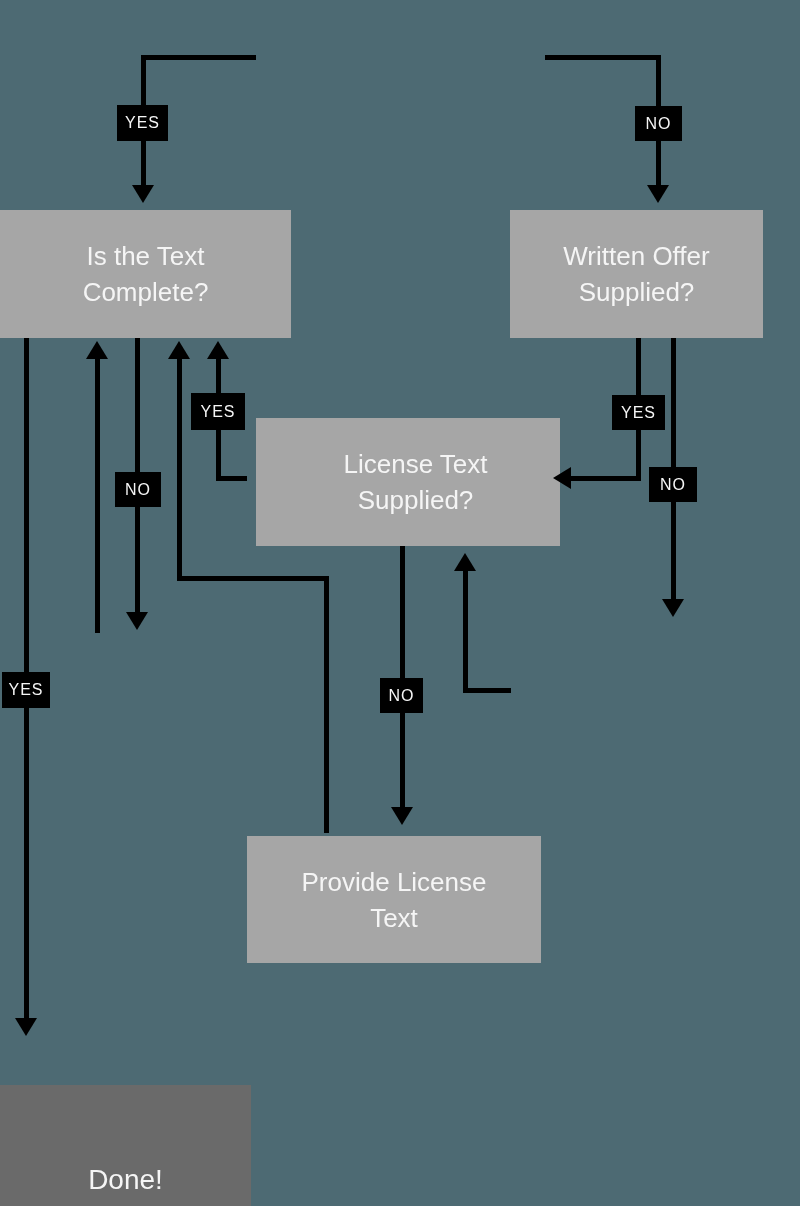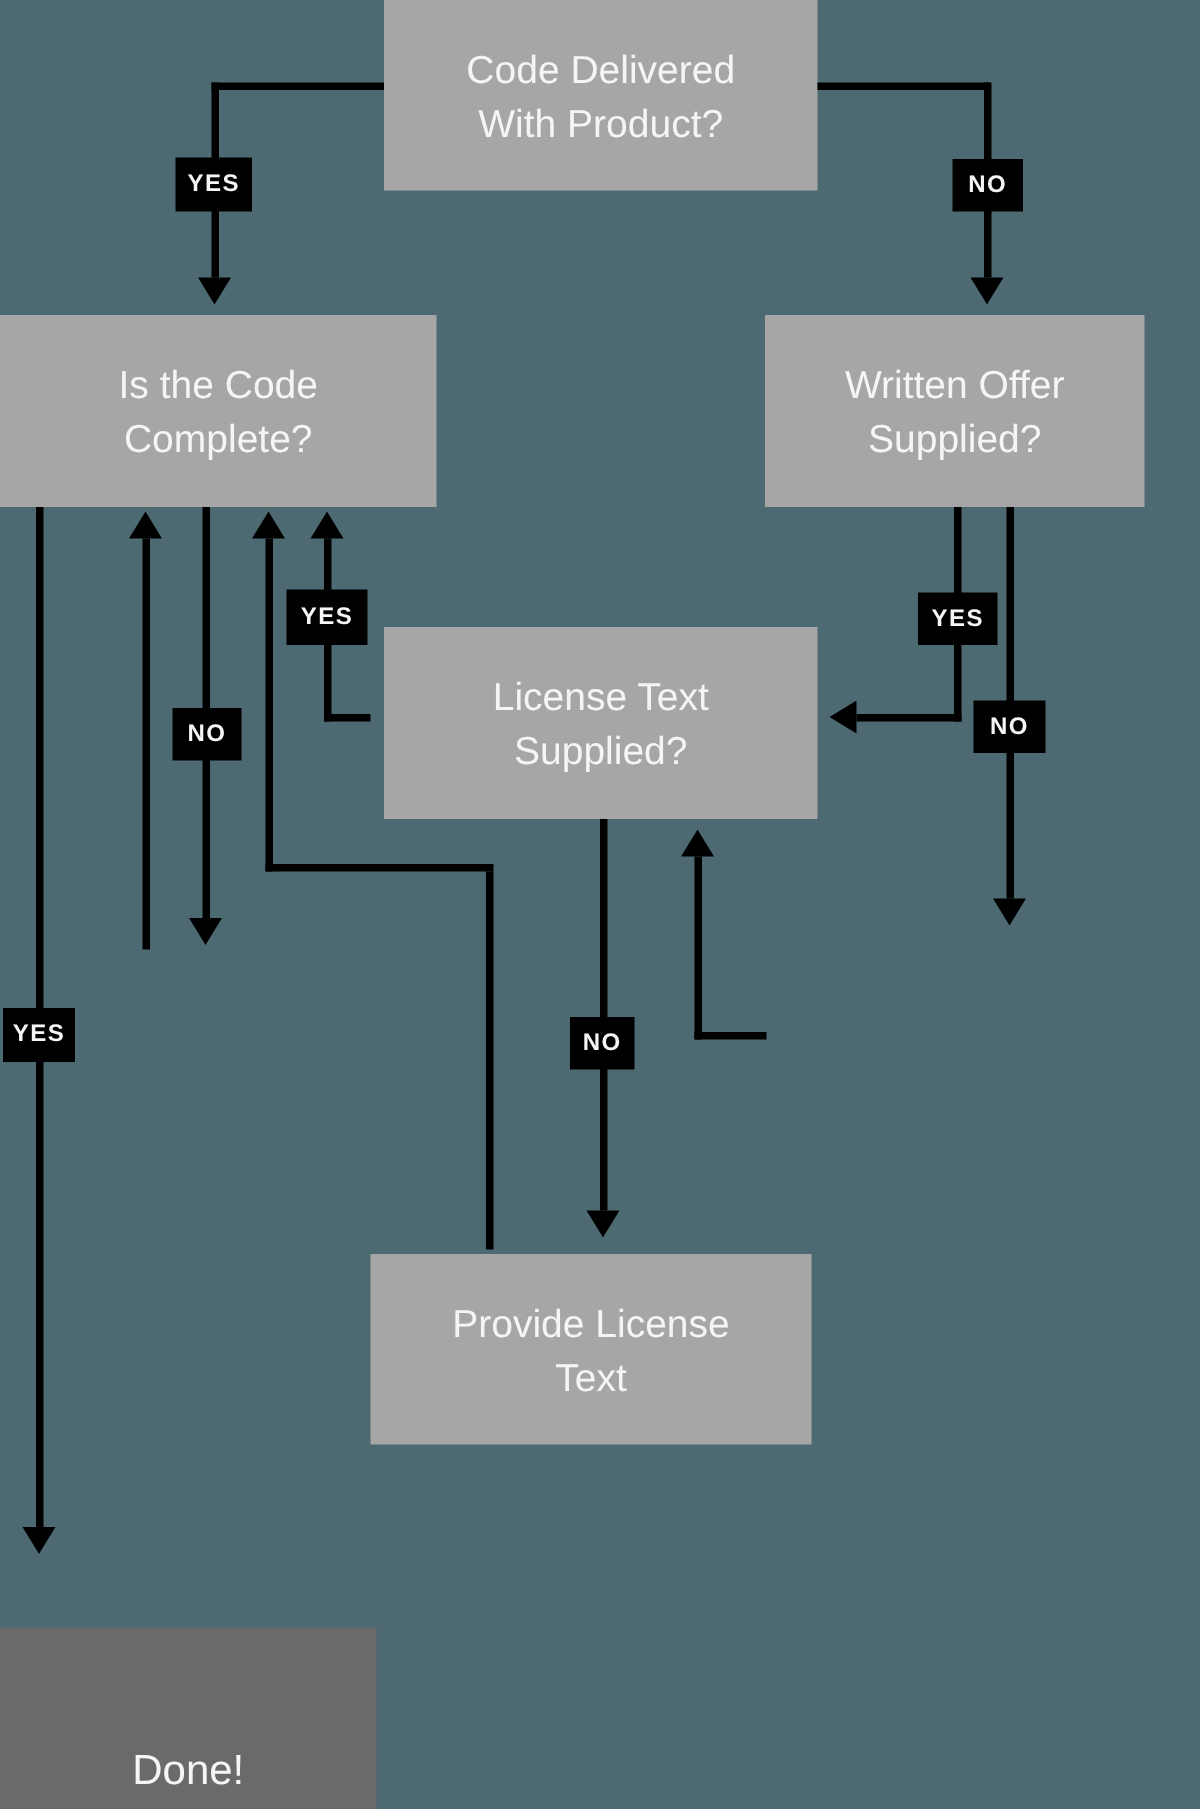--- a/index.html
+++ b/index.html
@@ -37,21 +37,21 @@
     font-size:28px;
   }
   .badge{
     position:absolute;
     display:flex;
     align-items:center;
     justify-content:center;
     background:var(--badge-fill);
     color:var(--text-color);
     font-size:16px;
-    font-weight:700;
+    font-weight:400;
     letter-spacing:1px;
     z-index:3;
   }
   .seg{
     position:absolute;
     background:var(--line-color);
     z-index:2;
   }
   .arrow{
     position:absolute;
@@ -72,30 +72,28 @@
     border-top:11px solid transparent;
     border-bottom:11px solid transparent;
     border-right:18px solid var(--line-color);
   }
 </style>
 </head>
 <body>
 
 <div id="canvas">
 
-  <div class="node" style="left:256px;top:0;width:289px;height:127px;">Code Delivered
-With Product?</div>
 
-  <div class="node" style="left:0;top:210px;width:291px;height:128px;">Is the Code
+  <div class="node" style="left:0;top:210px;width:291px;height:128px;">Is the Text
 Complete?</div>
 
   <div class="node" style="left:510px;top:210px;width:253px;height:128px;">Written Offer
 Supplied?</div>
 
-  <div class="node" style="left:256px;top:418px;width:289px;height:128px;">License Text
+  <div class="node" style="left:256px;top:418px;width:289px;height:128px;padding-left:15px;">License Text
 Supplied?</div>
 
 
 
   <div class="node" style="left:247px;top:836px;width:294px;height:127px;">Provide License
 Text</div>
 
   <div class="node done" style="left:0;top:1085px;width:251px;height:190px;">Done!</div>
 
   <div class="seg" style="left:141px;top:55px;width:115px;height:5px;"></div>

